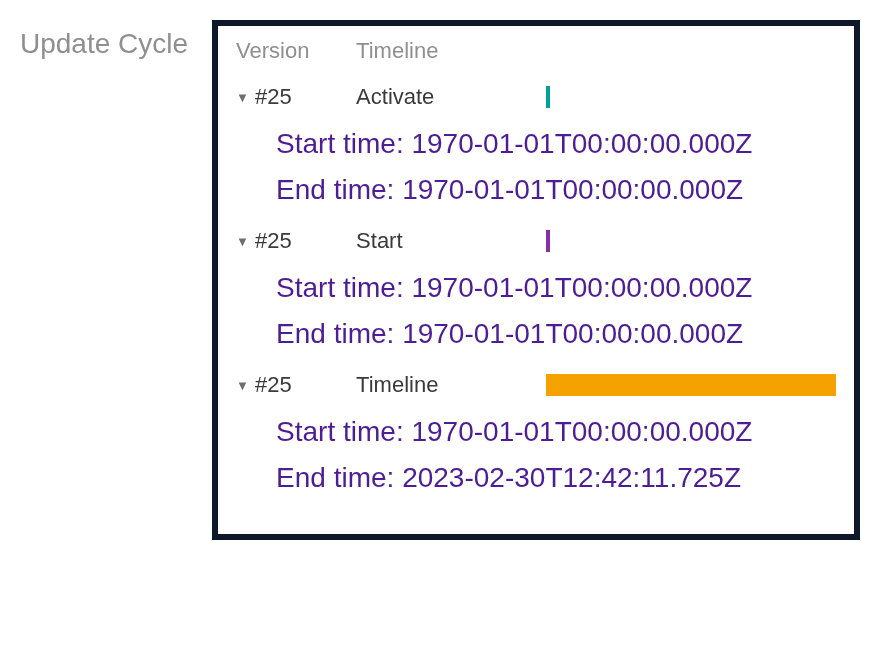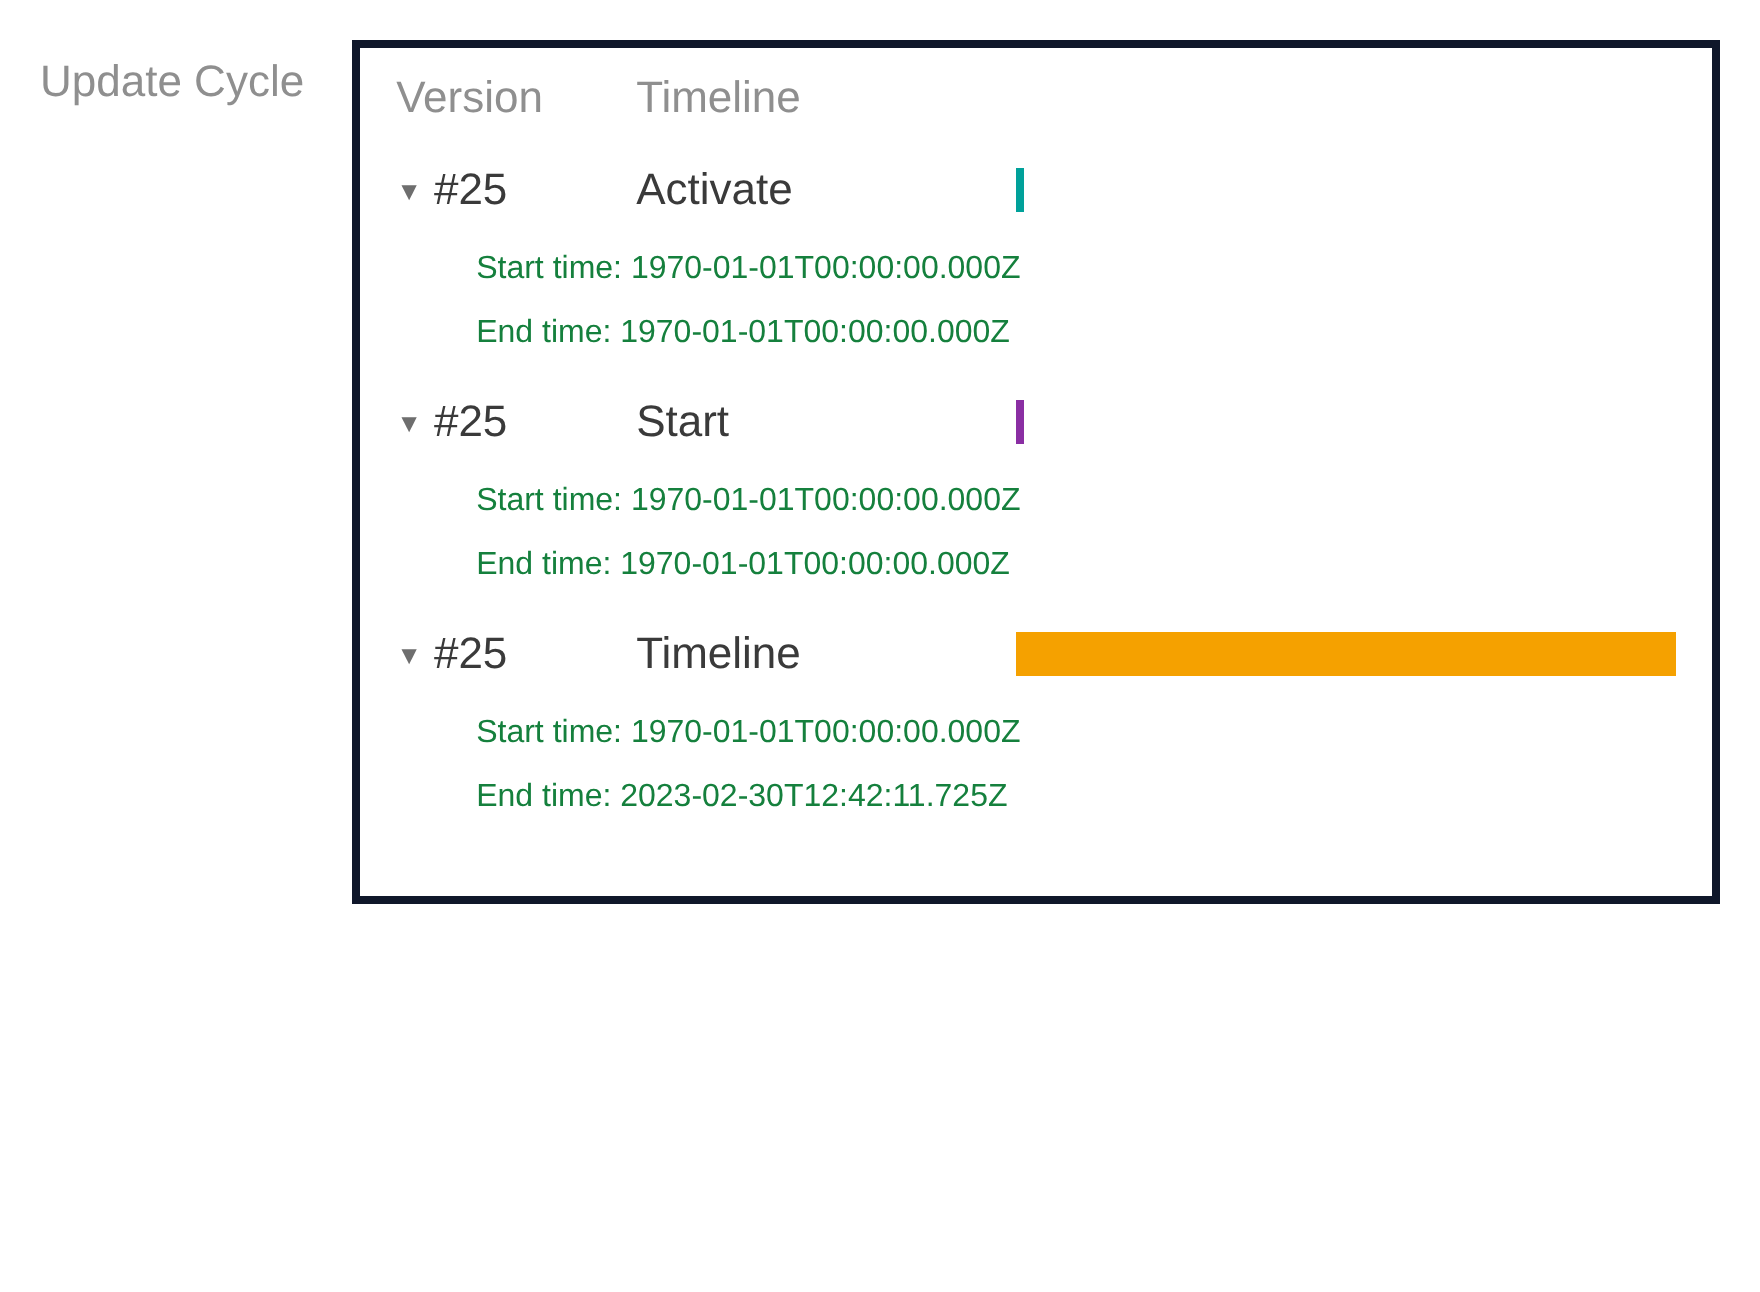--- a/index.html
+++ b/index.html
@@ -11,26 +11,26 @@
       color: #3a3a3a;
       width: 880px;
     }
     .container {
       display: flex;
       align-items: flex-start;
       gap: 24px;
     }
     .label {
       color: #8f8f8f;
-      font-size: 22px;
+      font-size: 28px;
       padding-top: 8px;
       white-space: nowrap;
     }
     .panel {
-      border: 4px solid #0f172a;
+      border: 6px solid #0f172a;
       flex: 1;
       padding: 12px 18px 18px 18px;
     }
     .headers {
       display: flex;
       color: #8f8f8f;
       font-size: 22px;
       margin-bottom: 20px;
     }
     .col-version { width: 120px; }
@@ -73,22 +73,22 @@
     }
     .bar-full {
       width: 100%;
     }
     .details {
       padding-left: 40px;
       margin-bottom: 22px;
     }
     .detail-line {
       margin-bottom: 14px;
-      color: #15803d;
-      font-size: 16px;
+      color: #4c1d95;
+      font-size: 28px;
     }
     .detail-line:last-child {
       margin-bottom: 0;
     }
   </style>
 </head>
 <body>
 
 <div class="container">
   <div class="label">Update Cycle</div>

